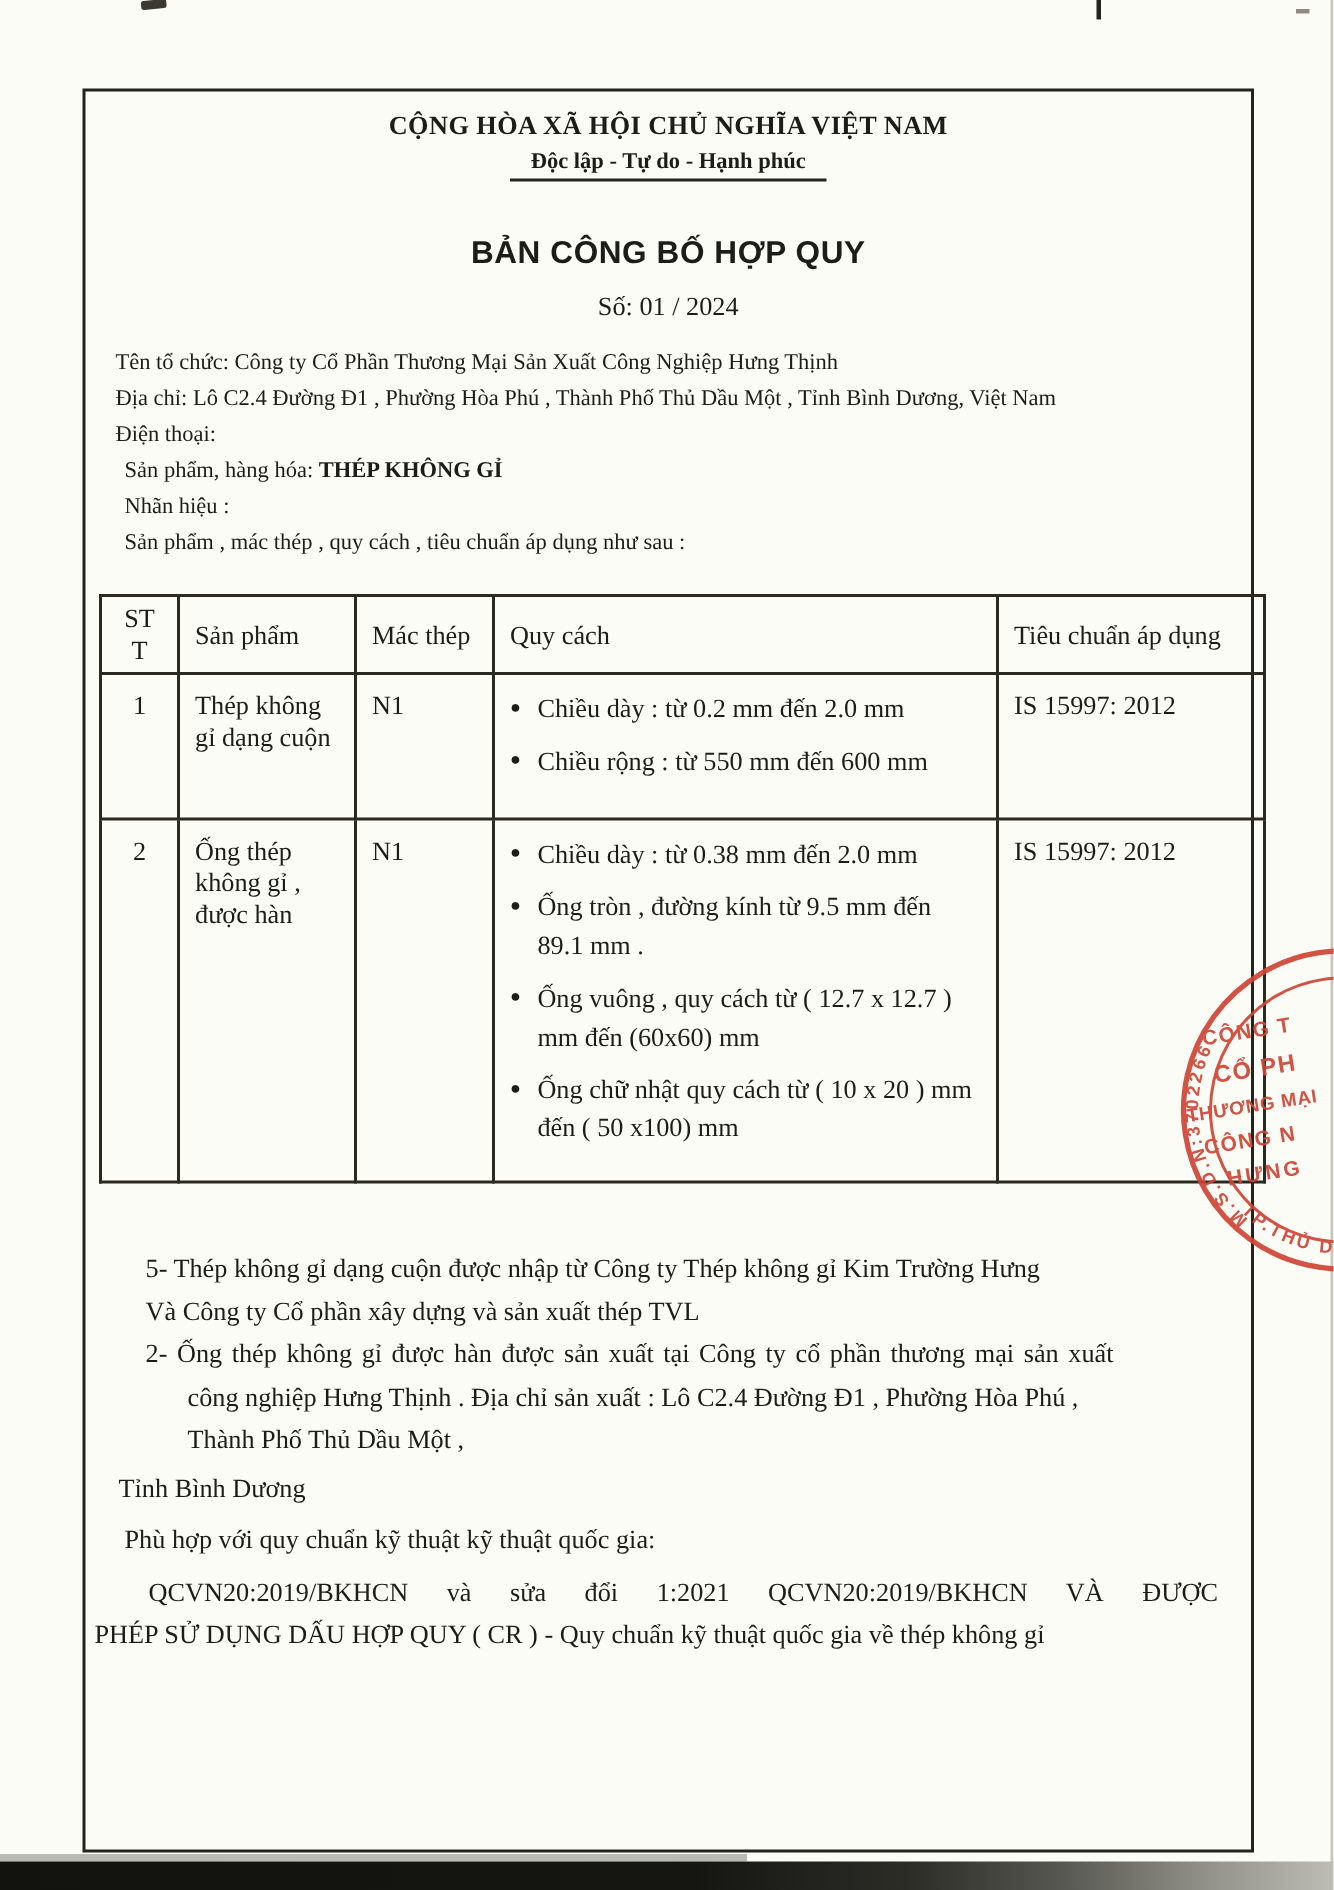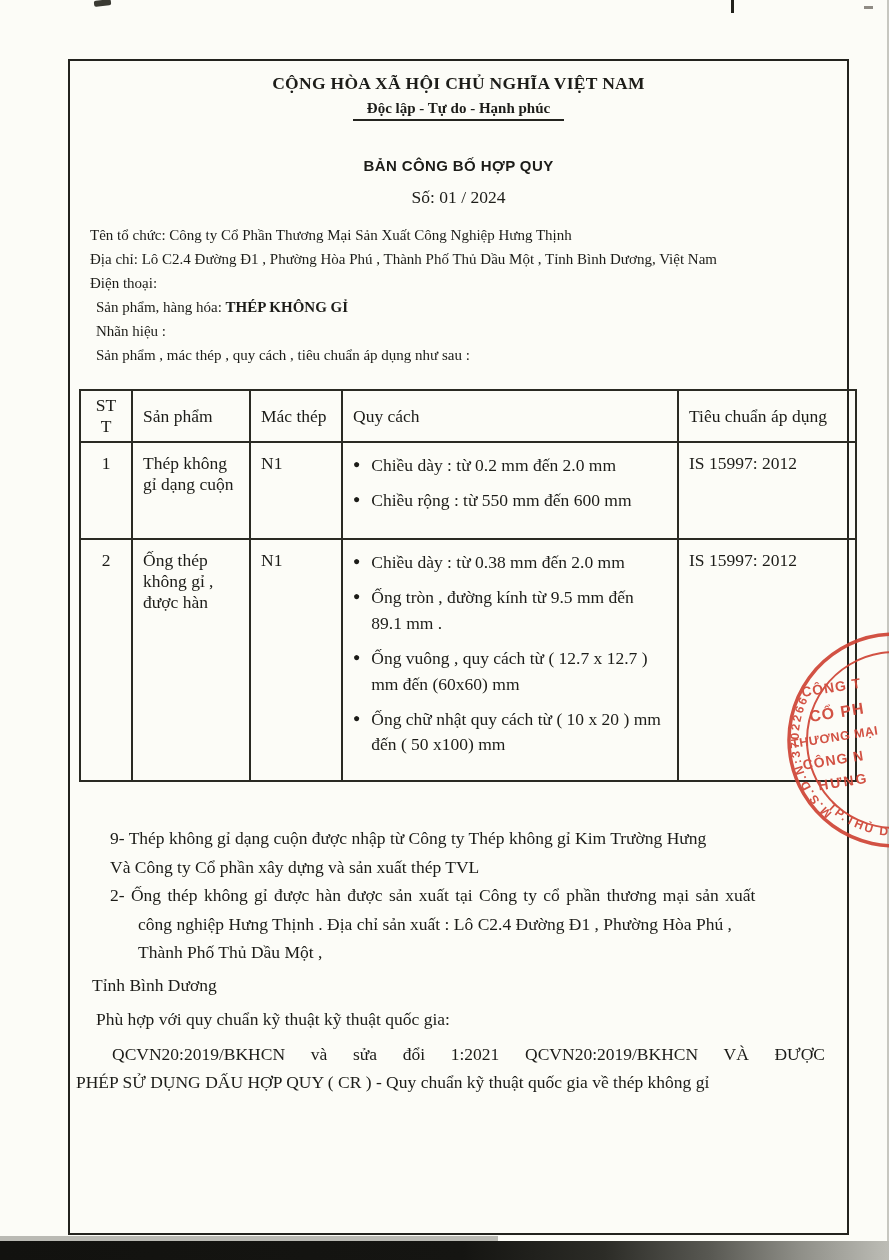--- a/index.html
+++ b/index.html
@@ -5,39 +5,39 @@
   html,body { margin:0; padding:0; }
   body {
     width:889px; height:1260px; position:relative; overflow:hidden;
     background:#fcfcf7;
     font-family:"Liberation Serif", serif;
     color:#1c1c18;
   }
 
   
   .page {
-    position:absolute; left:68px; top:59px;
+    position:absolute; left:55px; top:59px;
     width:781px; height:1176px;
     border:2px solid #23231e;
     box-sizing:border-box;
     padding:12px 20px 0 20px;
   }
 
   
   .republic { text-align:center; font-weight:bold; font-size:17.5px; letter-spacing:.3px; }
   .motto-wrap { text-align:center; margin-top:5px; }
   .motto {
     display:inline-block; font-weight:bold; font-size:15px;
     padding:0 14px 2px 14px; border-bottom:2px solid #24241f;
   }
 
   
   .doc-title {
     text-align:center; font-family:"Liberation Sans", sans-serif;
-    font-size:15px; font-weight:bold; letter-spacing:.4px;
+    font-size:21px; font-weight:bold; letter-spacing:.4px;
     margin:36px 0 0 0;
   }
   .doc-number { text-align:center; font-size:17.5px; margin-top:13px; }
 
   
   .info { margin-top:15px; font-size:15px; line-height:1.6; }
   .info p { margin:0; }
   .info p.ind { text-indent:6px; }
   .product { font-weight:bold; }
 
@@ -184,21 +184,21 @@
               <span class="bullet">●</span>
               <span>Ống chữ nhật quy cách từ ( 10 x 20 ) mm đến ( 50 x100) mm</span>
             </div>
         </td>
         <td>IS 15997: 2012</td>
       </tr>
     </tbody>
   </table>
 
   <div class="notes">
-    <div class="nline">9- Thép không gỉ dạng cuộn được nhập từ Công ty Thép không gỉ Kim Trường Hưng</div>
+    <div class="nline">5- Thép không gỉ dạng cuộn được nhập từ Công ty Thép không gỉ Kim Trường Hưng</div>
     <div class="nline">Và Công ty Cổ phần xây dựng và sản xuất thép TVL</div>
     <div class="nline sp1">2- Ống thép không gỉ được hàn được sản xuất tại Công ty cổ phần thương mại sản xuất</div>
     <div class="nline hang">công nghiệp Hưng Thịnh . Địa chỉ sản xuất : Lô C2.4 Đường Đ1 , Phường Hòa Phú ,</div>
     <div class="nline hang">Thành Phố Thủ Dầu Một ,</div>
     <div class="province">Tỉnh Bình Dương</div>
     <div class="conformity">Phù hợp với quy chuẩn kỹ thuật kỹ thuật quốc gia:</div>
     <div class="regulation">
       <div class="reg-line1">QCVN20:2019/BKHCN và sửa đổi 1:2021 QCVN20:2019/BKHCN VÀ ĐƯỢC</div>
       <div class="reg-line2">PHÉP SỬ DỤNG DẤU HỢP QUY ( CR ) -  Quy chuẩn kỹ thuật quốc gia về thép không gỉ</div>
     </div>

